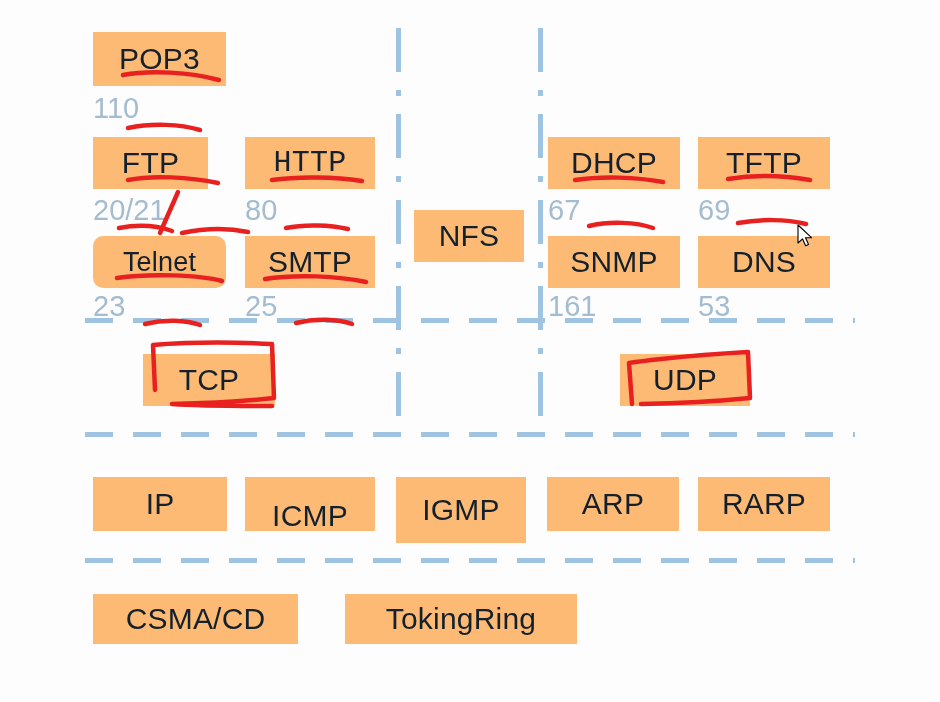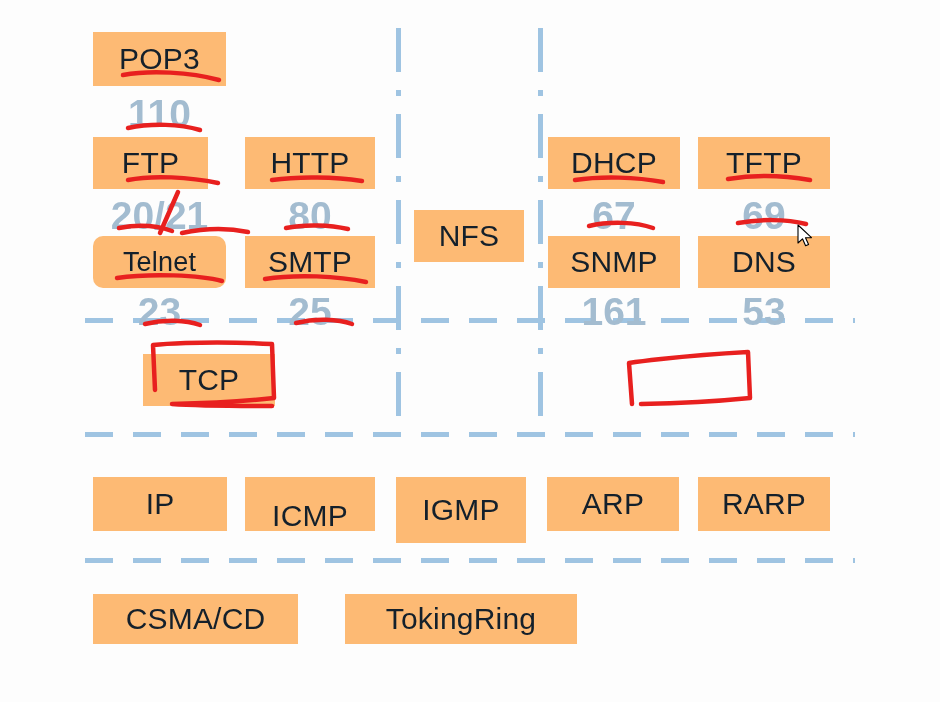--- a/index.html
+++ b/index.html
@@ -30,25 +30,23 @@
     line-height: 1;
     letter-spacing: 0.2px;
     white-space: nowrap;
   }
   .pbox.small { font-size: 27px; }
 
   
   .port {
     position: absolute;
     color: #a3bcd0;
-    font-size: 39px;
+    font-size: 29px;
     line-height: 1;
-    text-align: center;
     white-space: nowrap;
-    font-weight: bold;
   }
 
   
   .hdiv {
     position: absolute;
     height: 0;
     border-top: 5px solid #9fc4e2;
     border-top-style: dashed;
   }
   
@@ -111,21 +109,21 @@
     <span>110</span>
   </div>
 
   <div class="pbox" style="left:93px; top:137px; width:115px; height:52px;">
     <span>FTP</span>
   </div>
   <div class="port" style="left:93px; top:196px; width:133px;">
     <span>20/21</span>
   </div>
 
-  <div class="pbox" style="left:245px; top:137px; width:130px; height:52px;">
+  <div class="pbox" style="left:245px; top:137px; width:130px; height:52px;font-family:Liberation Mono, monospace;">
     <span>HTTP</span>
   </div>
   <div class="port" style="left:245px; top:196px; width:130px;">
     <span>80</span>
   </div>
 
   <div class="pbox small" style="left:93px; top:236px; width:133px; height:52px;border-radius:10px;">
     <span>Telnet</span>
   </div>
   <div class="port" style="left:93px; top:292px; width:133px;">
@@ -166,20 +164,23 @@
 
   <div class="pbox" style="left:698px; top:236px; width:132px; height:52px;">
     <span>DNS</span>
   </div>
   <div class="port" style="left:698px; top:292px; width:132px;">
     <span>53</span>
   </div>
 
   <div class="pbox" style="left:143px; top:354px; width:132px; height:52px;">
     <span>TCP</span>
+  </div>
+  <div class="pbox" style="left:620px; top:354px; width:130px; height:52px;">
+    <span>UDP</span>
   </div>
 
   <div class="pbox" style="left:93px; top:477px; width:134px; height:54px;">
     <span>IP</span>
   </div>
   <div class="pbox" style="left:245px; top:477px; width:130px; height:54px;align-items:flex-end;">
     <span>ICMP</span>
   </div>
   <div class="pbox" style="left:396px; top:477px; width:130px; height:66px;justify-content:center;">
     <span>IGMP</span>

